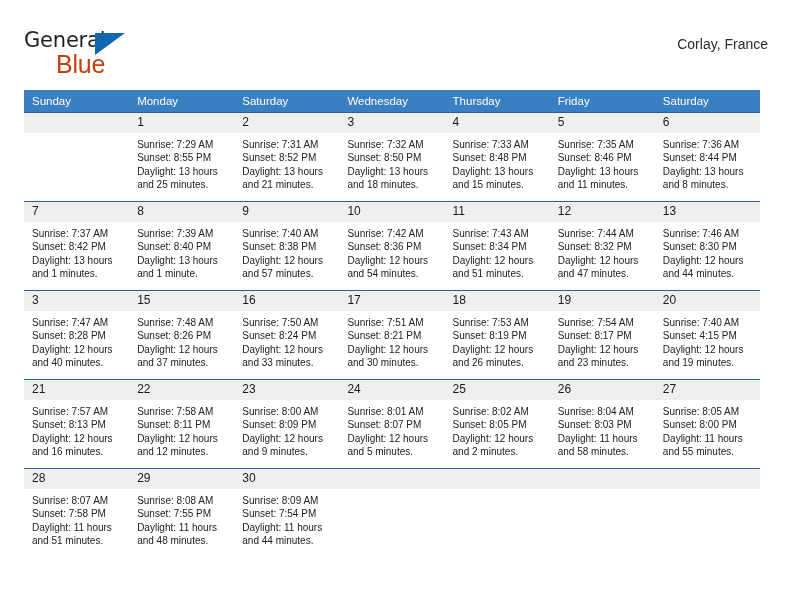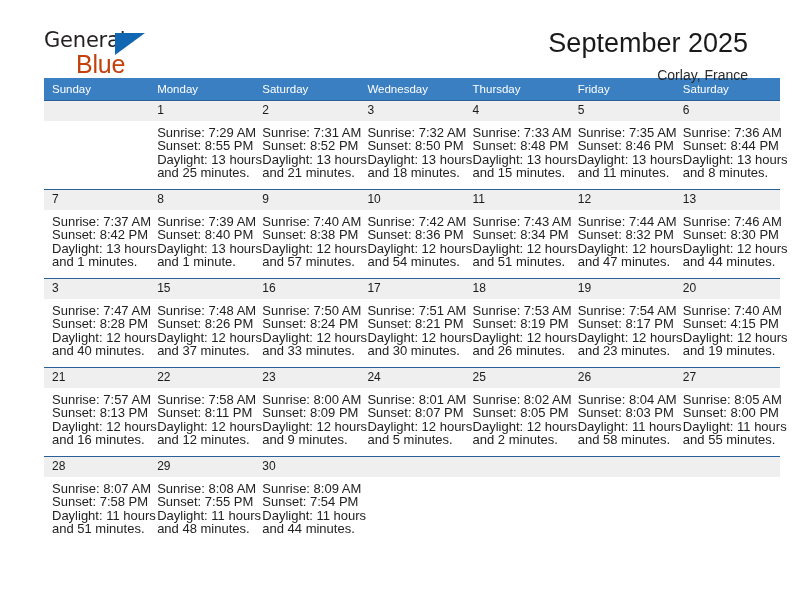--- a/index.html
+++ b/index.html
@@ -13,21 +13,21 @@
     font-family: "Liberation Sans", sans-serif;
     color: #1a1a1a;
     overflow: hidden;
   }
 
   .page {
     position: relative;
     width: 792px;
     height: 440px;
     box-sizing: border-box;
-    padding: 0 44px;
+    padding: 0 24px;
   }
 
   
   .topbar {
     display: flex;
     align-items: flex-start;
     justify-content: space-between;
     padding-top: 26px;
     height: 72px;
     box-sizing: border-box;
@@ -80,21 +80,21 @@
   .cal-subtitle {
     font-size: 14px;
     color: #2b2b2b;
     margin-top: 8px;
     white-space: nowrap;
   }
 
   
   .calendar {
     width: 736px;
-    margin-top: 6px;
+    margin-top: 18px;
     border-collapse: collapse;
     table-layout: fixed;
   }
   .calendar th {
     background: #3a7fc1;
     color: #ffffff;
     font-weight: normal;
     font-size: 11.5px;
     text-align: left;
     padding: 5px 0 5px 8px;
@@ -120,21 +120,21 @@
     padding: 3px 0 4px 8px;
     height: 20px;
     box-sizing: border-box;
     line-height: 13px;
   }
   .daynum.empty {
     color: transparent;
   }
   .details {
     padding: 5px 7px 0 8px;
-    font-size: 13px;
+    font-size: 10px;
     line-height: 13.4px;
     color: #222222;
   }
   .details div {
     white-space: nowrap;
   }
 </style>
 </head>
 <body>
 
@@ -142,21 +142,20 @@
 
   <div class="topbar">
 
     <div class="brand">
       <span class="brand-general">General</span>
       <span class="brand-triangle"></span>
       <span class="brand-blue">Blue</span>
     </div>
 
     <div class="titles">
-      <div class="cal-title">September 2025</div>
       <div class="cal-subtitle">Corlay, France</div>
     </div>
 
   </div>
 
   <table class="calendar">
     <thead>
       <tr>
         <th>Sunday</th>
         <th>Monday</th>

